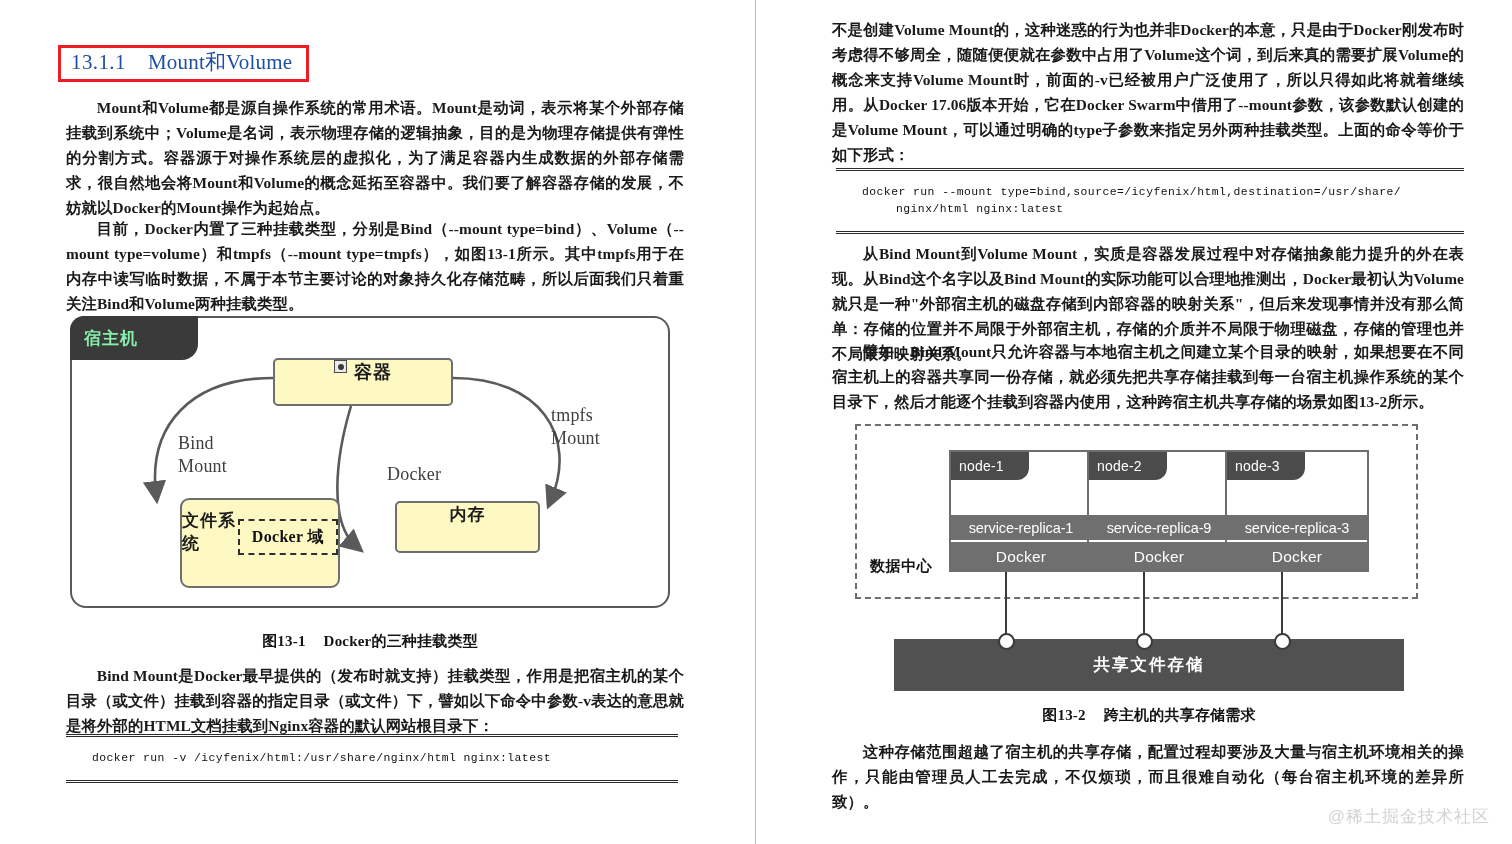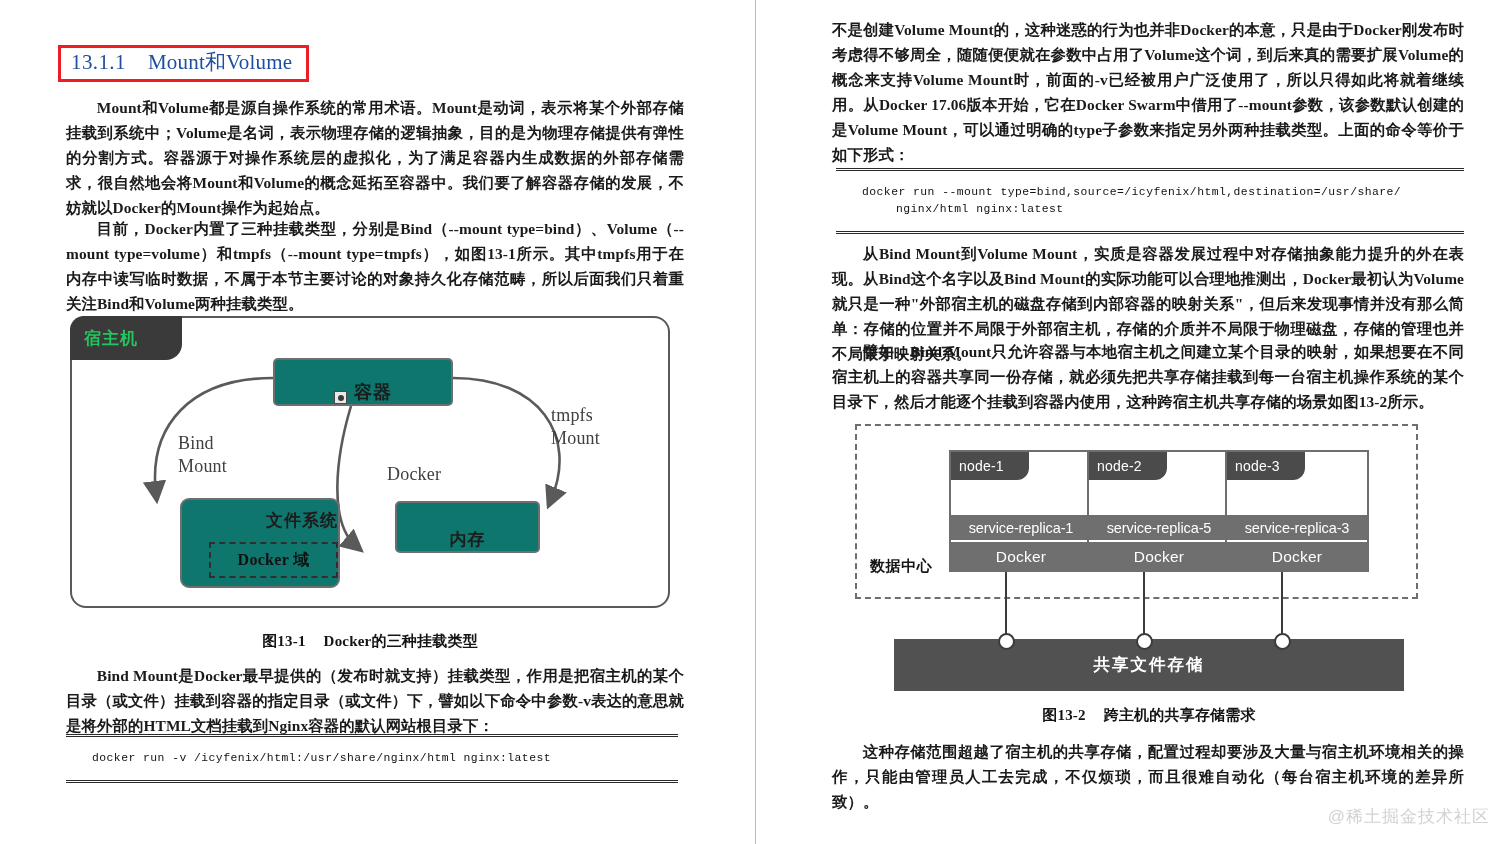--- a/index.html
+++ b/index.html
@@ -103,39 +103,39 @@
   .fig1-outer {
     position: absolute;
     inset: 0;
     border: 2.5px solid #58595b;
     border-radius: 16px;
     background: #fff;
   }
   .host-tab {
     position: absolute;
     left: 0px; top: 0px;
-    width: 112px; height: 44px;
+    width: 128px; height: 44px;
     background: #3b3a3a;
     border-radius: 14px 0 16px 0;
-    color: #22c55e;
+    color: #86efac;
     font-family: "Liberation Sans", sans-serif;
     font-size: 17px;
     font-weight: 700;
     display: flex;
     align-items: center;
     padding-left: 14px;
     letter-spacing: 1px;
   }
   .node-box {
     position: absolute;
-    background: #0f766e;
+    background: #fef9c3;
     border: 2px solid #6d6e70;
     border-radius: 5px;
     display: flex;
-    align-items: flex-end;
+    align-items: flex-start;
     justify-content: center;
     font-family: "Liberation Sans", sans-serif;
     font-weight: 700;
     color: #1b1b1b;
   }
   .box-container {
     left: 203px; top: 42px;
     width: 180px; height: 48px;
     font-size: 18px;
     gap: 7px;
@@ -152,21 +152,21 @@
   .mini-sq::after {
     content: "";
     width: 6px; height: 6px;
     border-radius: 50%;
     background: #3a3a3a;
   }
   .box-fs {
     left: 110px; top: 182px;
     width: 160px; height: 90px;
     border-radius: 9px;
-    flex-direction: column;
+    flex-direction: row;
     justify-content: flex-start;
     padding-top: 9px;
     font-size: 17px;
     letter-spacing: 1px;
   }
   .box-fs .fs-inner {
     margin-top: 10px;
     width: 129px; height: 36px;
     border: 2.5px dashed #2f2f2f;
     display: flex;
@@ -434,21 +434,21 @@
       <div class="node-card n1">
         <div class="node-hdr">node-1</div>
         <div class="node-mid"></div>
         <div class="node-repl">service-replica-1</div>
         <div class="node-docker">Docker</div>
       </div>
 
       <div class="node-card n2">
         <div class="node-hdr">node-2</div>
         <div class="node-mid"></div>
-        <div class="node-repl">service-replica-5</div>
+        <div class="node-repl">service-replica-9</div>
         <div class="node-docker">Docker</div>
       </div>
 
       <div class="node-card n3">
         <div class="node-hdr">node-3</div>
         <div class="node-mid"></div>
         <div class="node-repl">service-replica-3</div>
         <div class="node-docker">Docker</div>
       </div>
 

